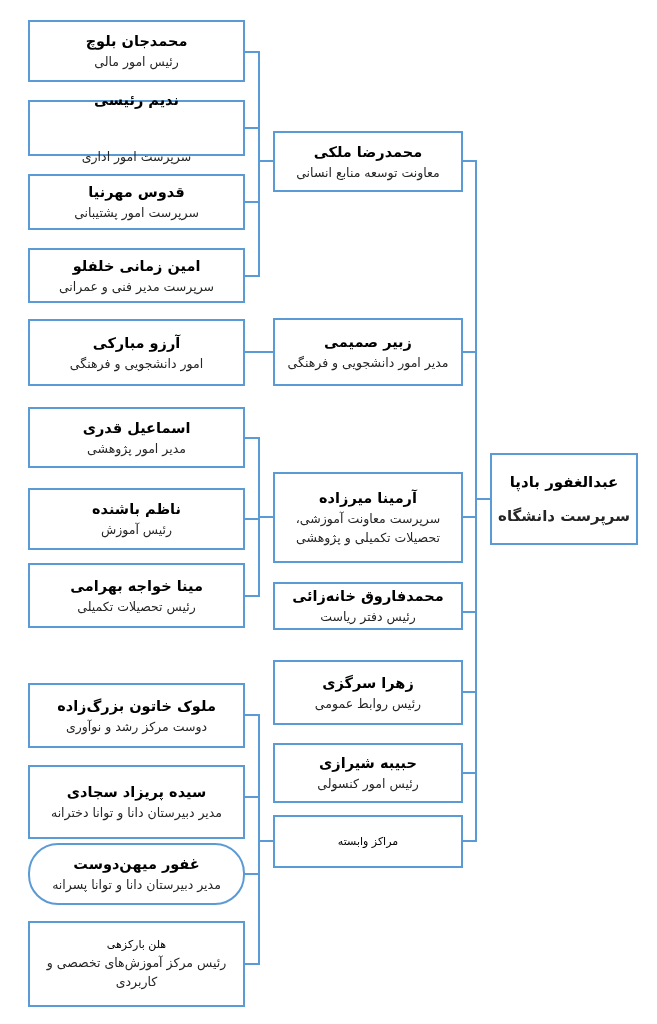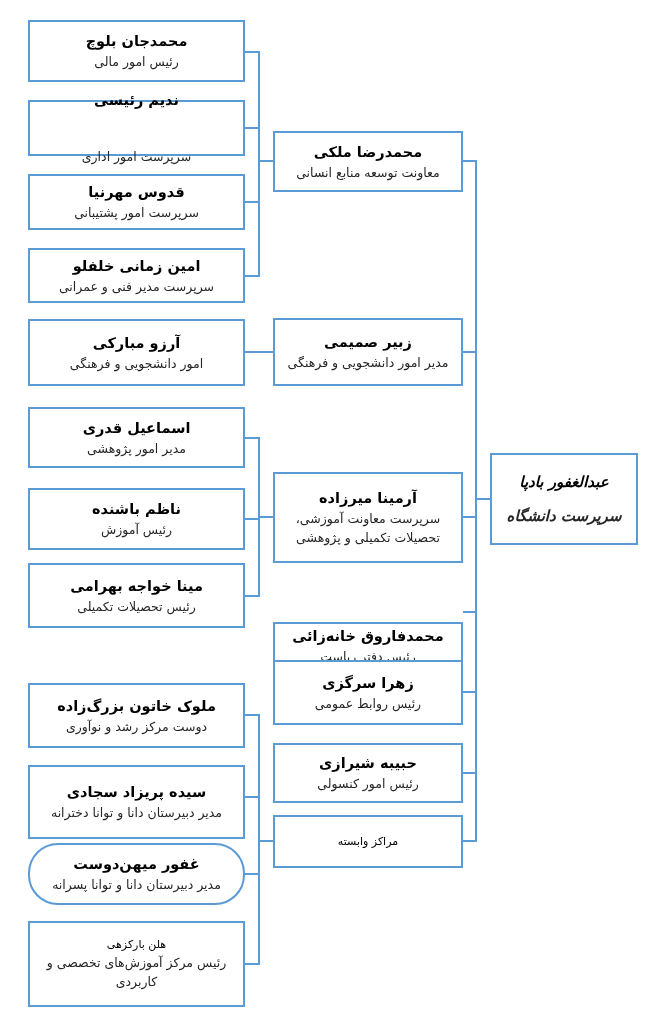--- a/index.html
+++ b/index.html
@@ -50,42 +50,42 @@
     position:absolute;
     background:#5B9BD5;
     z-index:1;
   }
 </style>
 </head>
 <body>
 
 <div id="canvas">
 
-  <div class="node root" style="left:490px;top:453px;width:148px;height:92px;font-style:italic;">
+  <div class="node root" style="left:490px;top:453px;width:148px;height:92px;">
     <div class="name">عبدالغفور بادپا</div>
     <div class="title">سرپرست دانشگاه</div>
   </div>
 
   <div class="node col-mid" style="top:131px;height:61px;">
     <div class="name">محمدرضا ملکی</div>
     <div class="title nowrap">معاونت توسعه منابع انسانی</div>
   </div>
 
   <div class="node col-mid" style="top:318px;height:68px;align-items:center;">
     <div class="name">زبیر صمیمی</div>
     <div class="title nowrap">مدیر امور دانشجویی و فرهنگی</div>
   </div>
 
   <div class="node col-mid" style="top:472px;height:91px;">
     <div class="name">آرمینا میرزاده</div>
     <div class="title nowrap">سرپرست معاونت آموزشی،</div>
     <div class="title nowrap">تحصیلات تکمیلی و پژوهشی</div>
   </div>
 
-  <div class="node col-mid" style="top:582px;height:48px;margin-top:40px;">
+  <div class="node col-mid" style="top:582px;height:48px;">
     <div class="name">محمدفاروق خانه‌زائی</div>
     <div class="title nowrap">رئیس دفتر ریاست</div>
   </div>
 
   <div class="node col-mid" style="top:660px;height:65px;">
     <div class="name">زهرا سرگزی</div>
     <div class="title nowrap">رئیس روابط عمومی</div>
   </div>
 
   <div class="node col-mid" style="top:743px;height:60px;">

